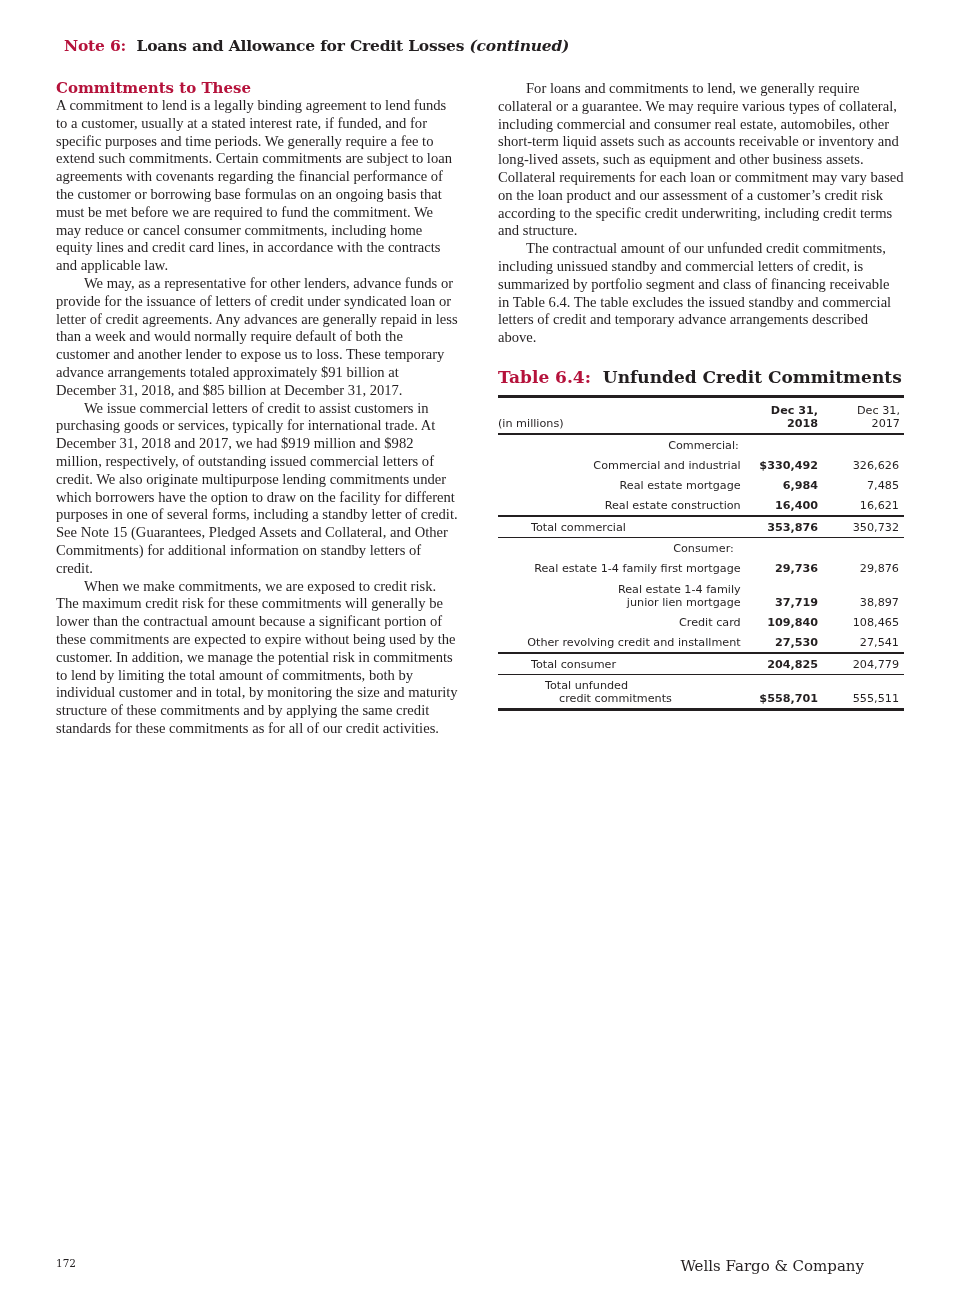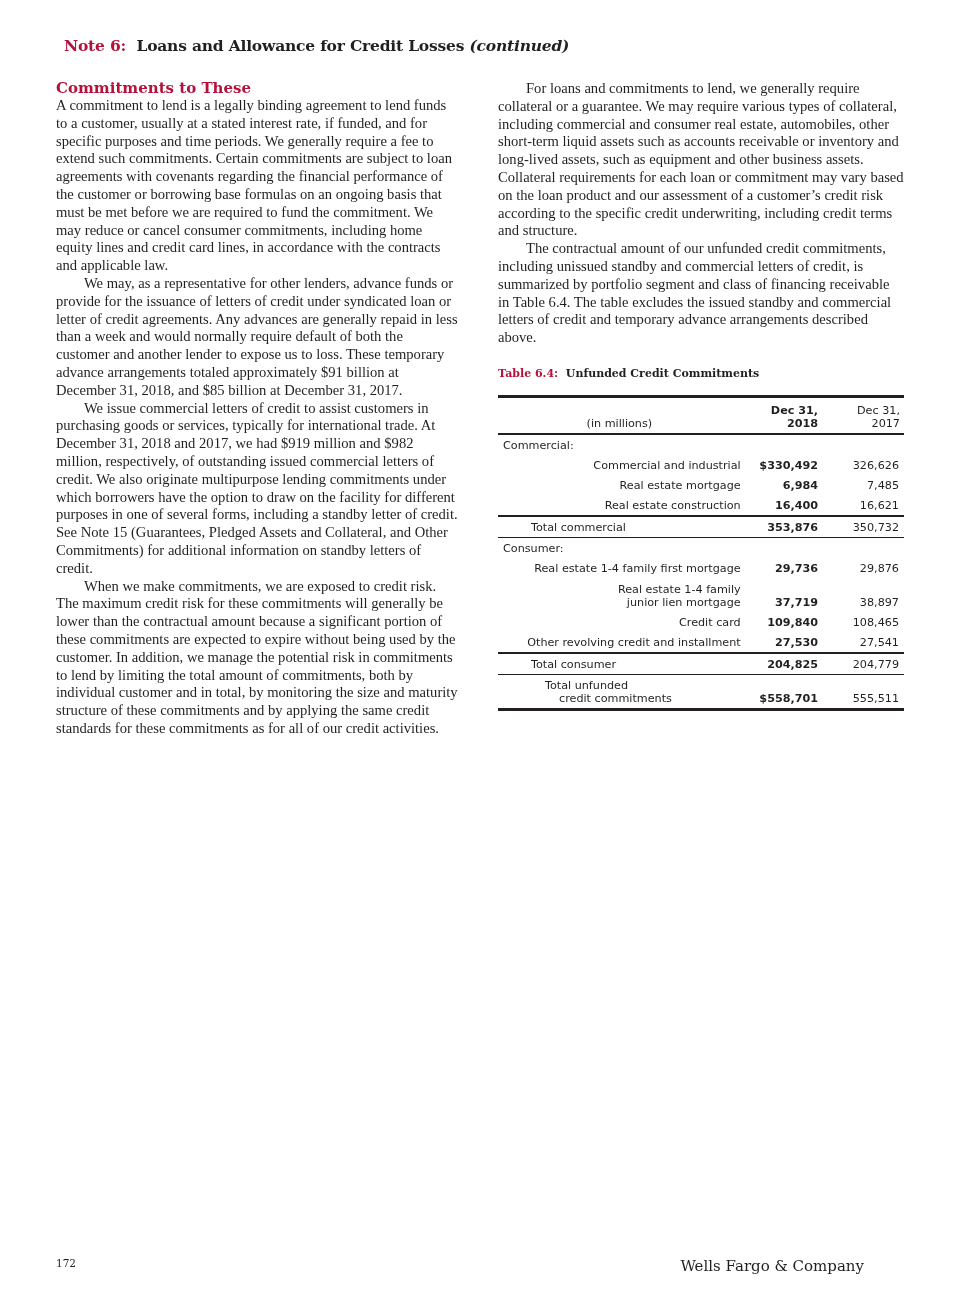--- a/index.html
+++ b/index.html
@@ -11,36 +11,36 @@
   .page-title .red { color: #b5123b; }
   .page-title .cont { font-style: italic; }
   .col { position: absolute; font-family: "Liberation Serif", serif; font-size: 14.6px; line-height: 17.8px; }
   .col-left { left: 56px; top: 80px; width: 404px; }
   .col-right { left: 498px; top: 80px; width: 406px; }
   .section-heading { color: #b5123b; font-family: "DejaVu Serif", serif; font-weight: bold; font-size: 15px; line-height: 17px; margin: 0; }
   p { margin: 0; }
   p.indent { text-indent: 28px; }
   .table-title {
     position: absolute; left: 498px; top: 367px;
-    font-family: "DejaVu Serif", serif; font-size: 11px; font-weight: bold;
+    font-family: "DejaVu Serif", serif; font-size: 17px; font-weight: bold;
   }
   .table-title .red { color: #b5123b; }
   table.tbl {
     position: absolute; left: 498px; top: 395px; width: 406px;
     border-collapse: collapse; font-family: "DejaVu Sans", sans-serif; font-size: 11.2px; color: #231f20;
     border-top: 3px solid #231f20;
   }
   table.tbl td { padding: 0; vertical-align: bottom; line-height: 13px; }
   .num { text-align: right; white-space: pre; }
-  .c1 { width: 246px; text-align: center; }
+  .c1 { width: 246px; }
   .c2 { width: 78px; }
   .c3 { width: 82px; }
   tr.hdr td { padding-top: 6px; padding-bottom: 3px; border-bottom: 2px solid #231f20; }
   tr.hdr td.c3 { padding-right: 4px; }
-  tr.sec td { height: 20px; vertical-align: middle; padding-left: 5px; }
+  tr.sec td { height: 20px; vertical-align: middle; padding-left: 5px; text-align: center; }
   tr.row td { height: 20px; vertical-align: middle; }
   tr.row td.lbl { padding-left: 19px; text-align: right; }
   tr.row td.c3, tr.tot td.c3, tr.grand td.c3 { padding-right: 5px; }
   tr.row2 td { height: 31px; vertical-align: bottom; padding-bottom: 3px; }
   tr.tot td { border-top: 2px solid #231f20; border-bottom: 1px solid #231f20; height: 20px; vertical-align: middle; }
   tr.tot td.lbl { padding-left: 33px; }
   tr.grand td { height: 30px; vertical-align: bottom; padding-bottom: 3px; border-bottom: 3px solid #231f20; border-top: 1px solid #231f20; }
   tr.grand td.lbl { padding-left: 47px; }
   .bold { font-weight: bold; }
   .sub { display: block; padding-left: 14px; }

